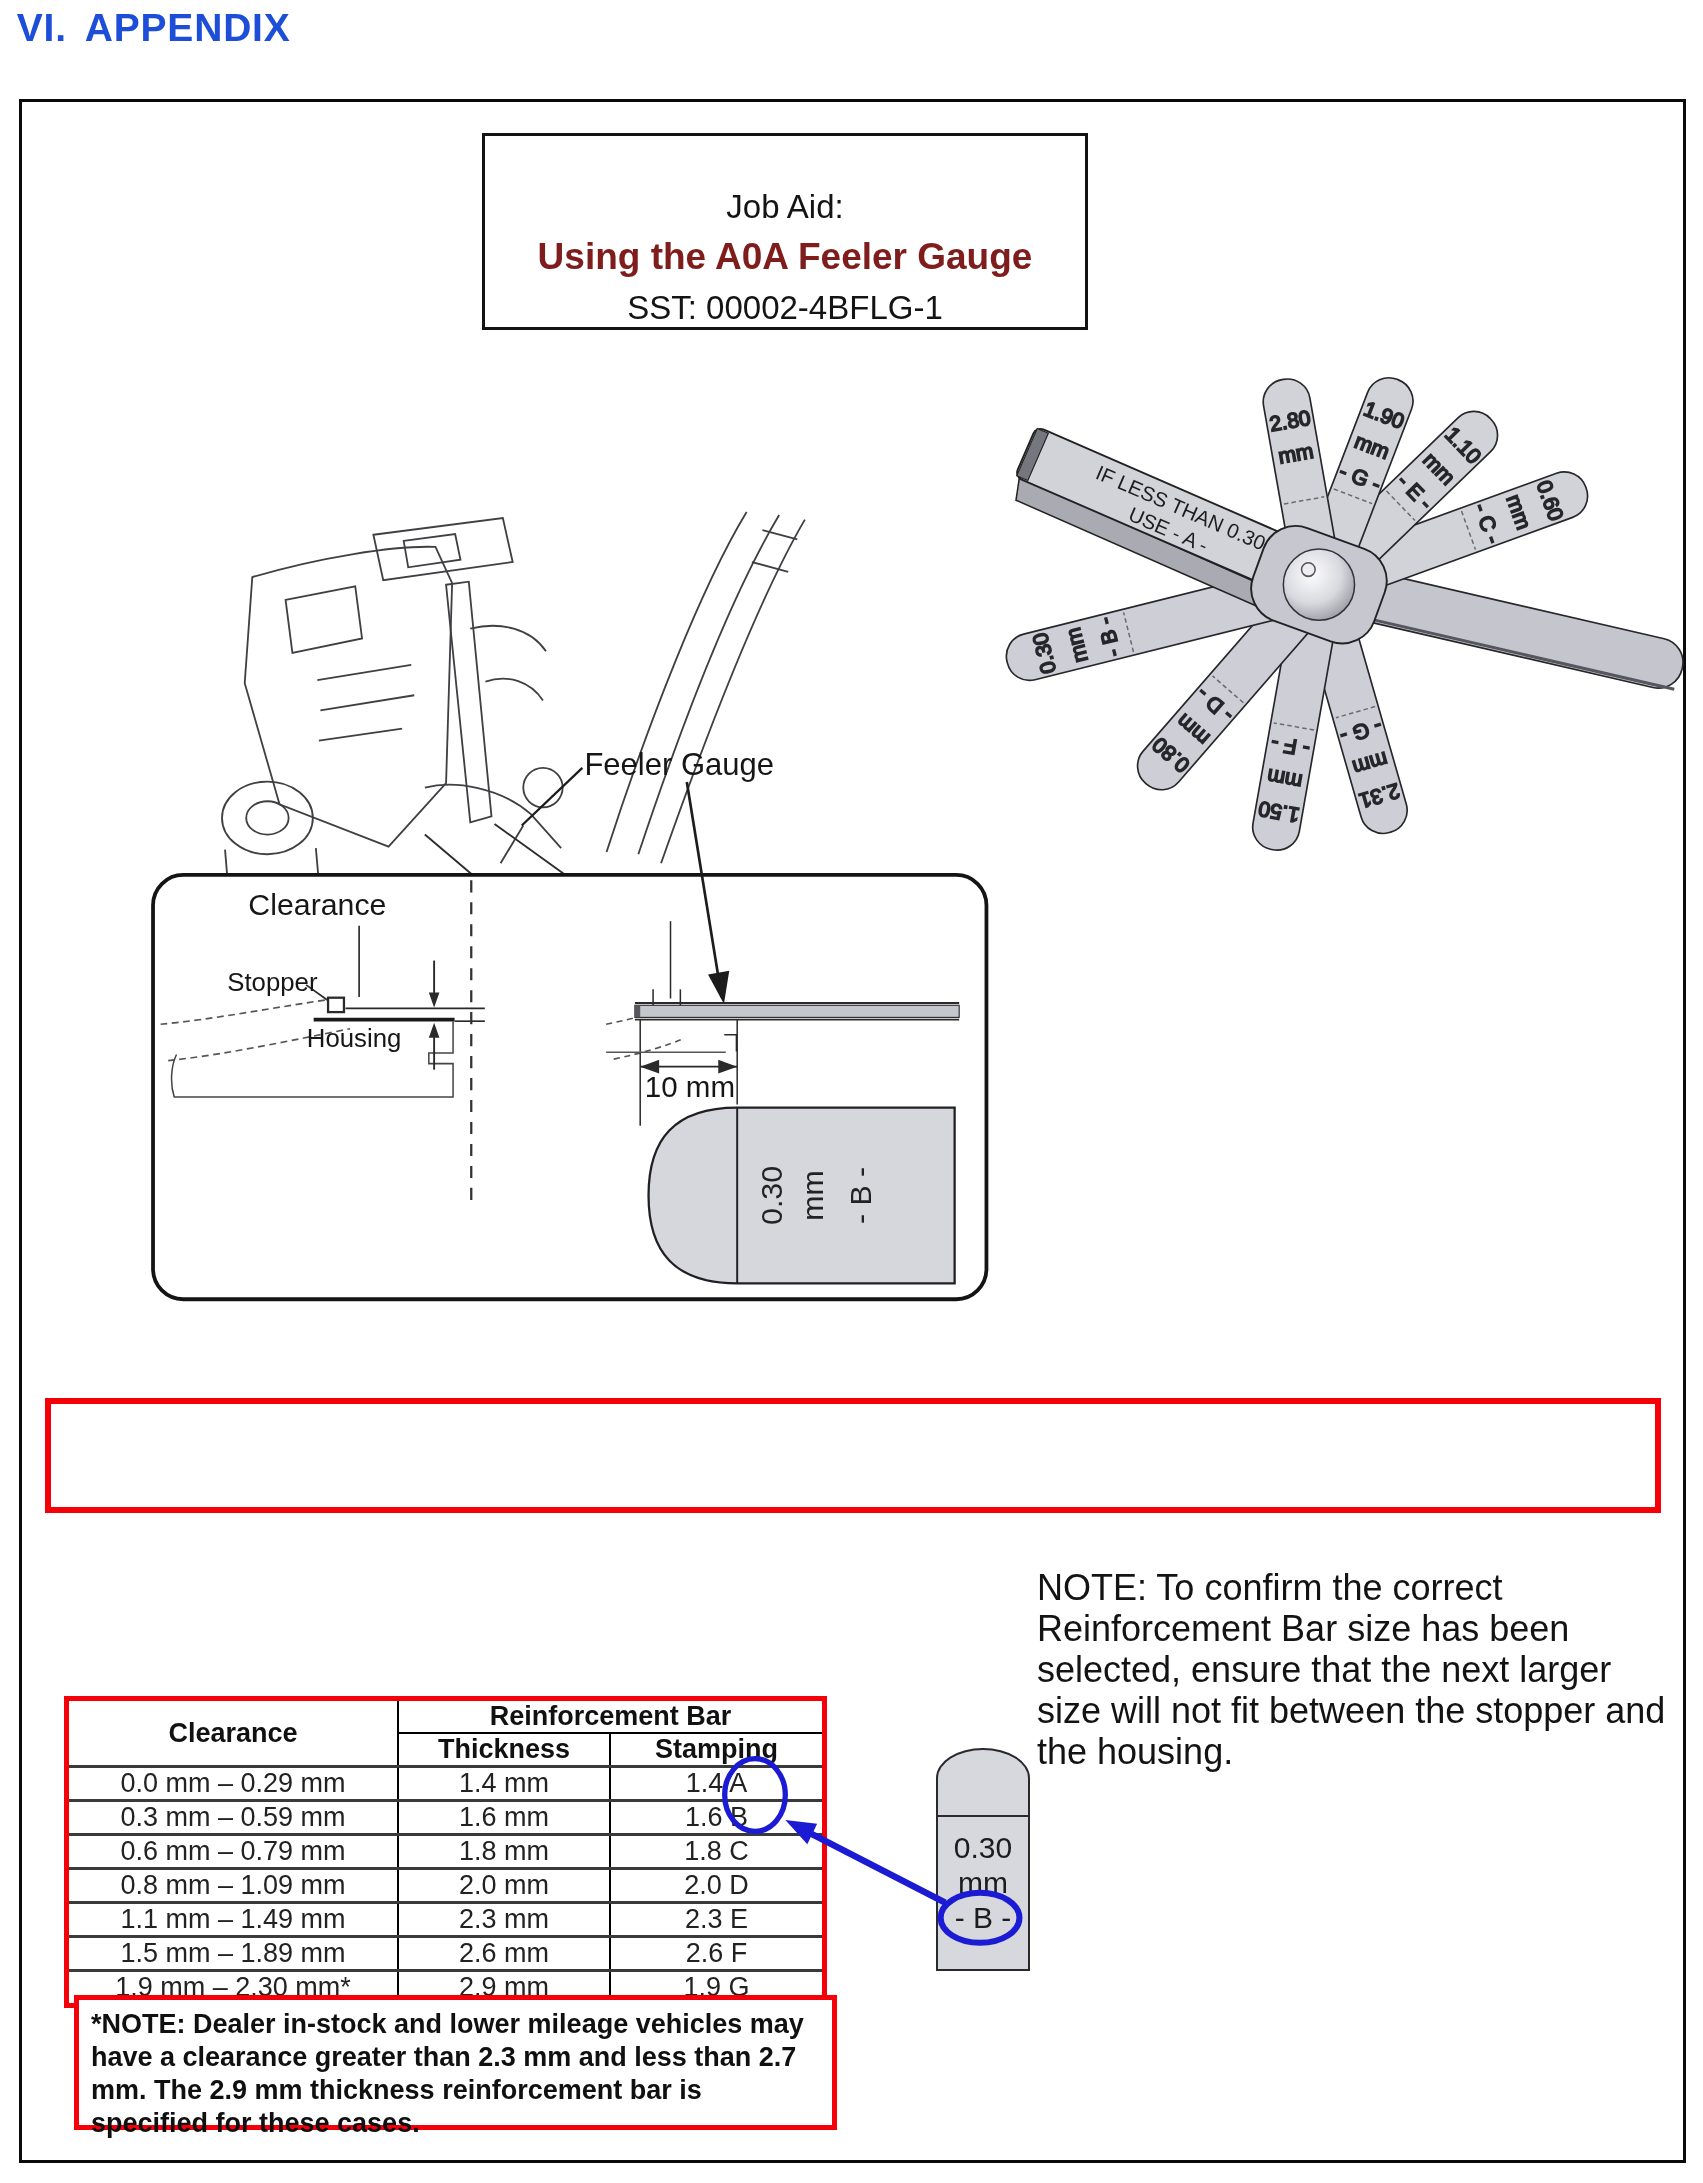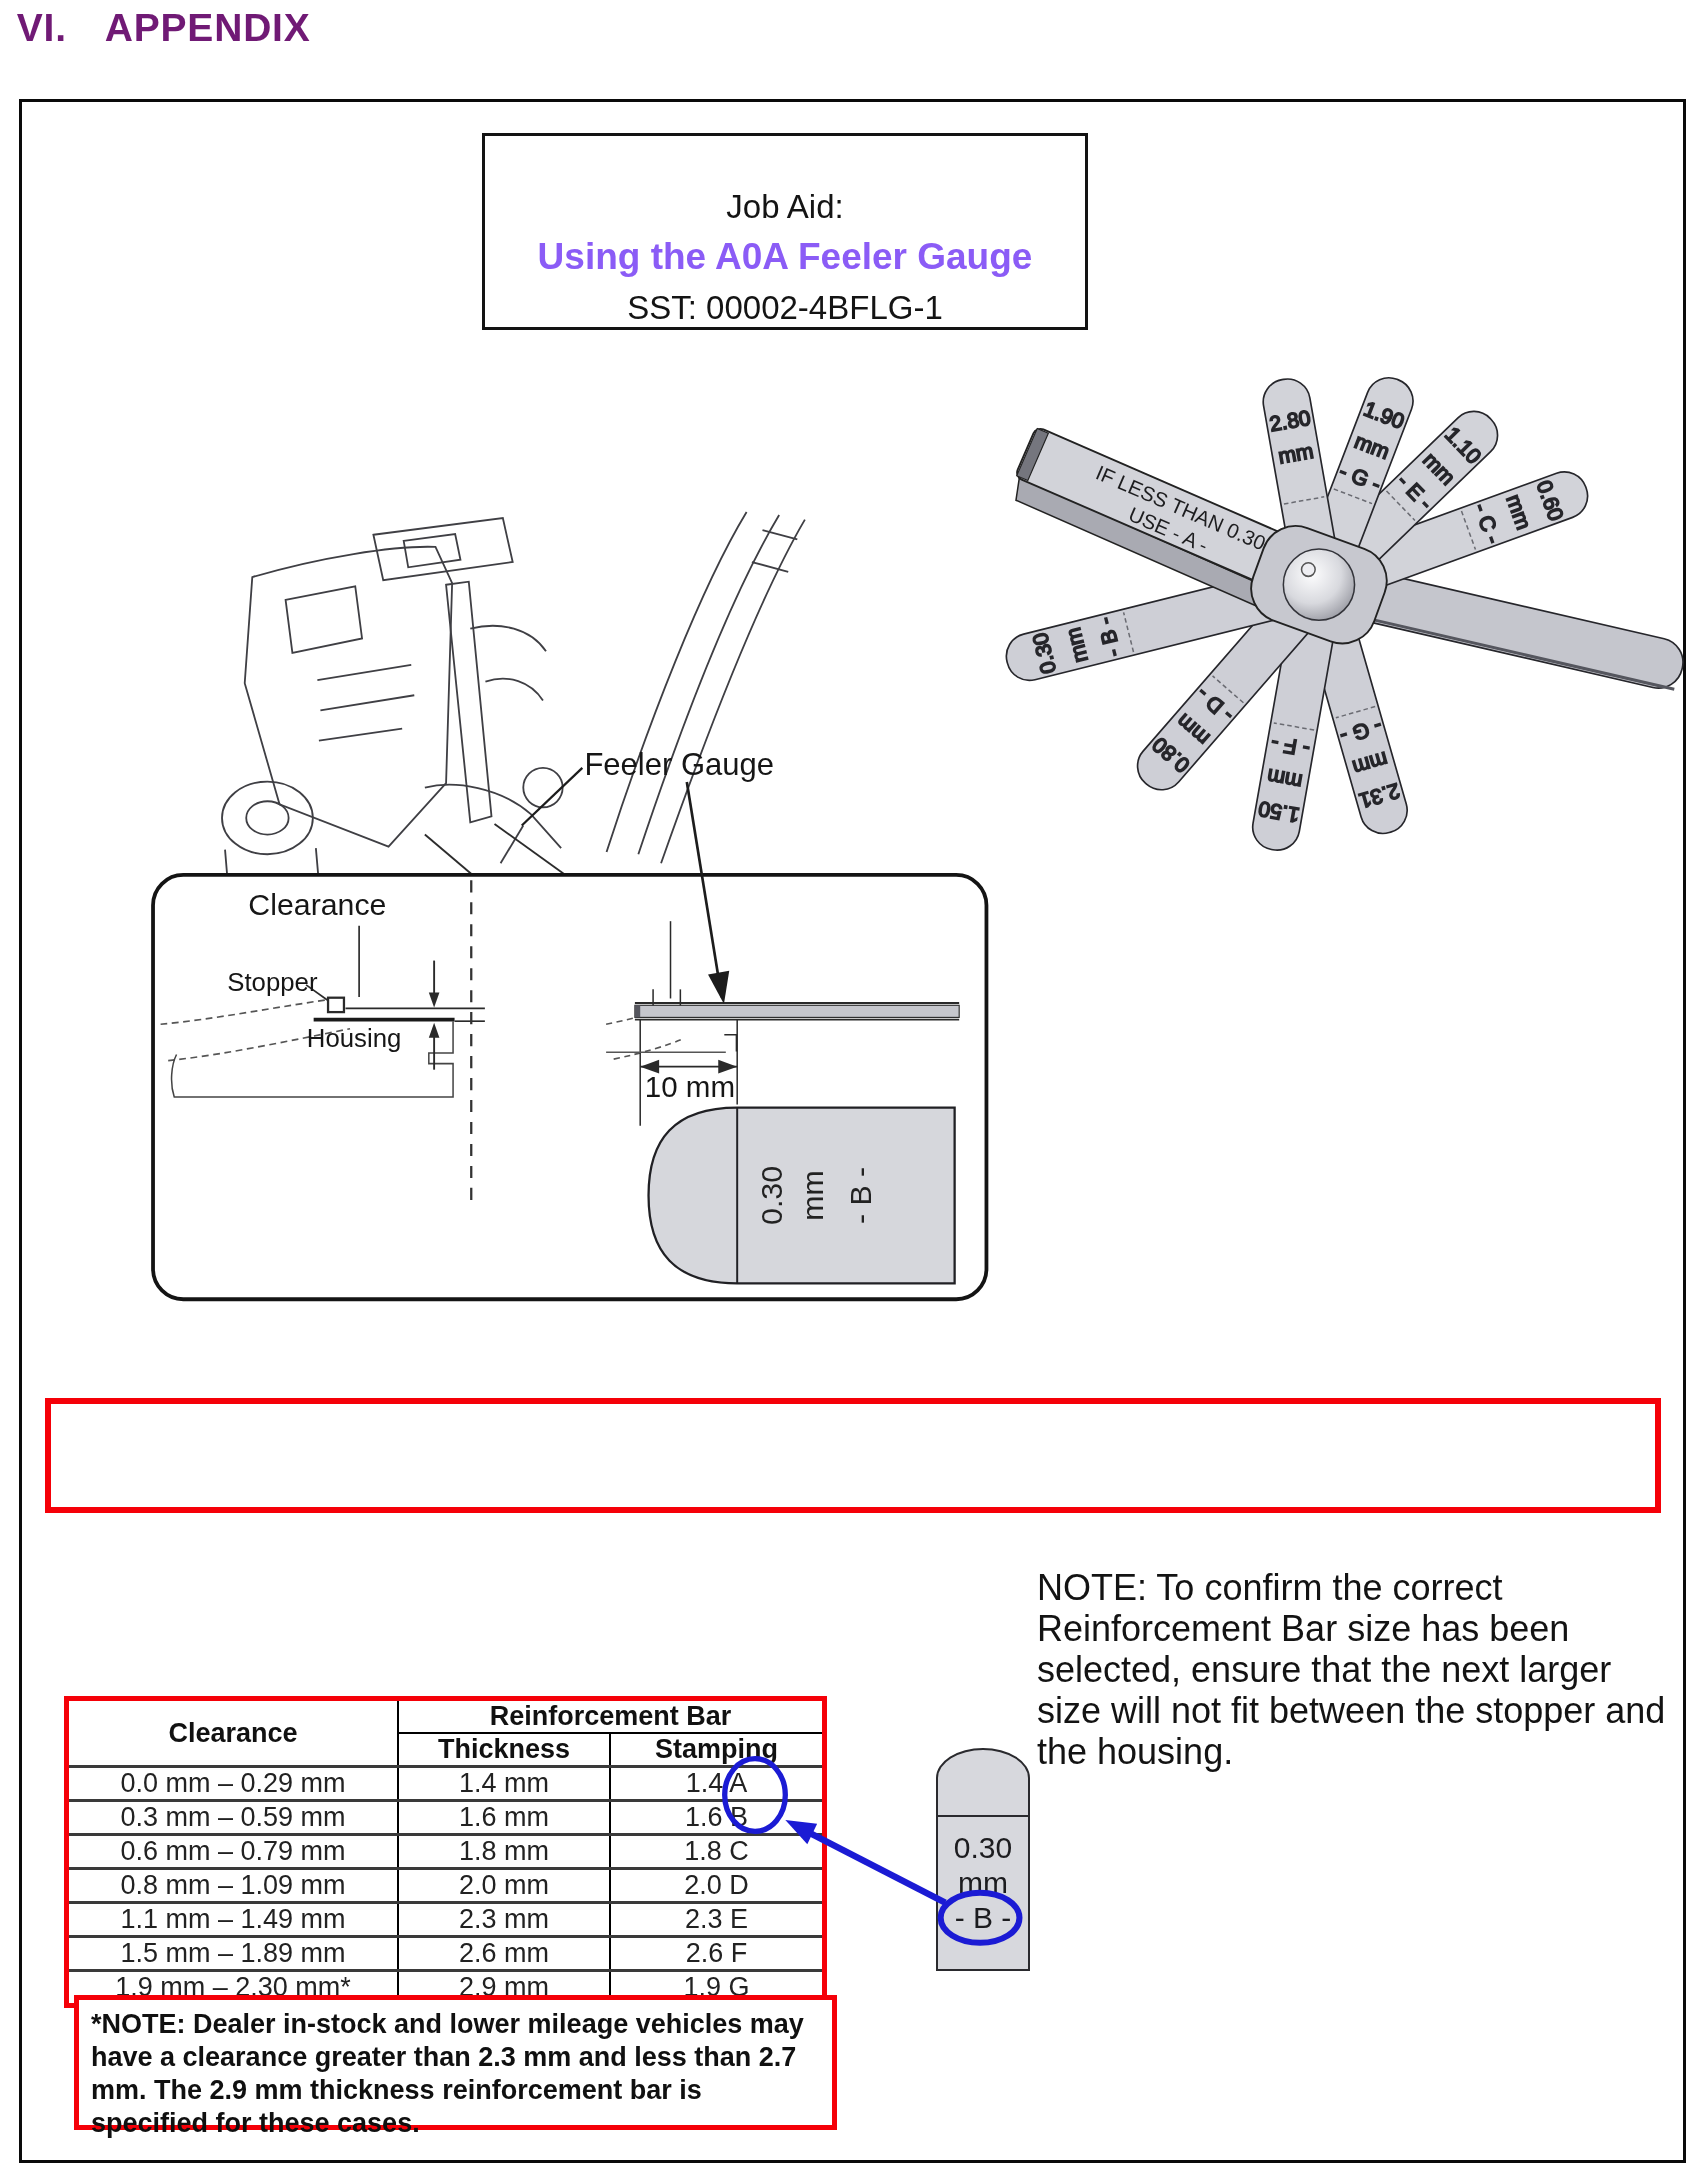--- a/index.html
+++ b/index.html
@@ -3,29 +3,29 @@
 <meta charset="utf-8">
 <style>
   html,body{margin:0;padding:0;}
   body{
     width:1704px;height:2183px;position:relative;background:#ffffff;
     font-family:"Liberation Sans","DejaVu Sans",sans-serif;color:#111;
     overflow:hidden;
   }
   .abs{position:absolute;}
   
-  .page-title{left:16.7px;top:6px;display:flex;gap:38px;
-    font-size:39px;font-weight:800;letter-spacing:0.8px;color:#701a75;}
+  .page-title{left:16.7px;top:6px;display:flex;gap:18px;
+    font-size:39px;font-weight:800;letter-spacing:0.8px;color:#1d4ed8;}
   
   .outer-frame{left:19px;top:99px;width:1661px;height:2058px;border:3.8px solid #0a0a0a;background:#fff;}
   
   .jobaid-box{left:482px;top:133px;width:600px;height:191px;border:3px solid #131313;
     display:flex;flex-direction:column;align-items:center;justify-content:flex-end;gap:10.6px;background:#fff;}
   .jobaid-line1,.jobaid-line3{font-size:33px;color:#141414;}
-  .jobaid-line2{font-size:37px;font-weight:bold;color:#8b5cf6;}
+  .jobaid-line2{font-size:37px;font-weight:bold;color:#7f1d1d;}
   
   .instruction-box{left:45px;top:1398px;width:1616px;height:115px;border:6px solid #f50008;
     background:#fff;padding:16.7px 0 0 13.6px;box-sizing:border-box;}
   .instruction-line{font-size:28px;line-height:42px;color:#161616;white-space:nowrap;}
   
   .note-block{left:1037px;top:1567px;width:643px;font-size:36px;line-height:41px;color:#131313;}
   
   .table-box{left:64px;top:1696px;width:763px;border:5.3px solid #f50008;background:#fff;box-sizing:border-box;}
   table.clearance{border-collapse:collapse;width:100%;table-layout:fixed;}
   table.clearance th,table.clearance td{

